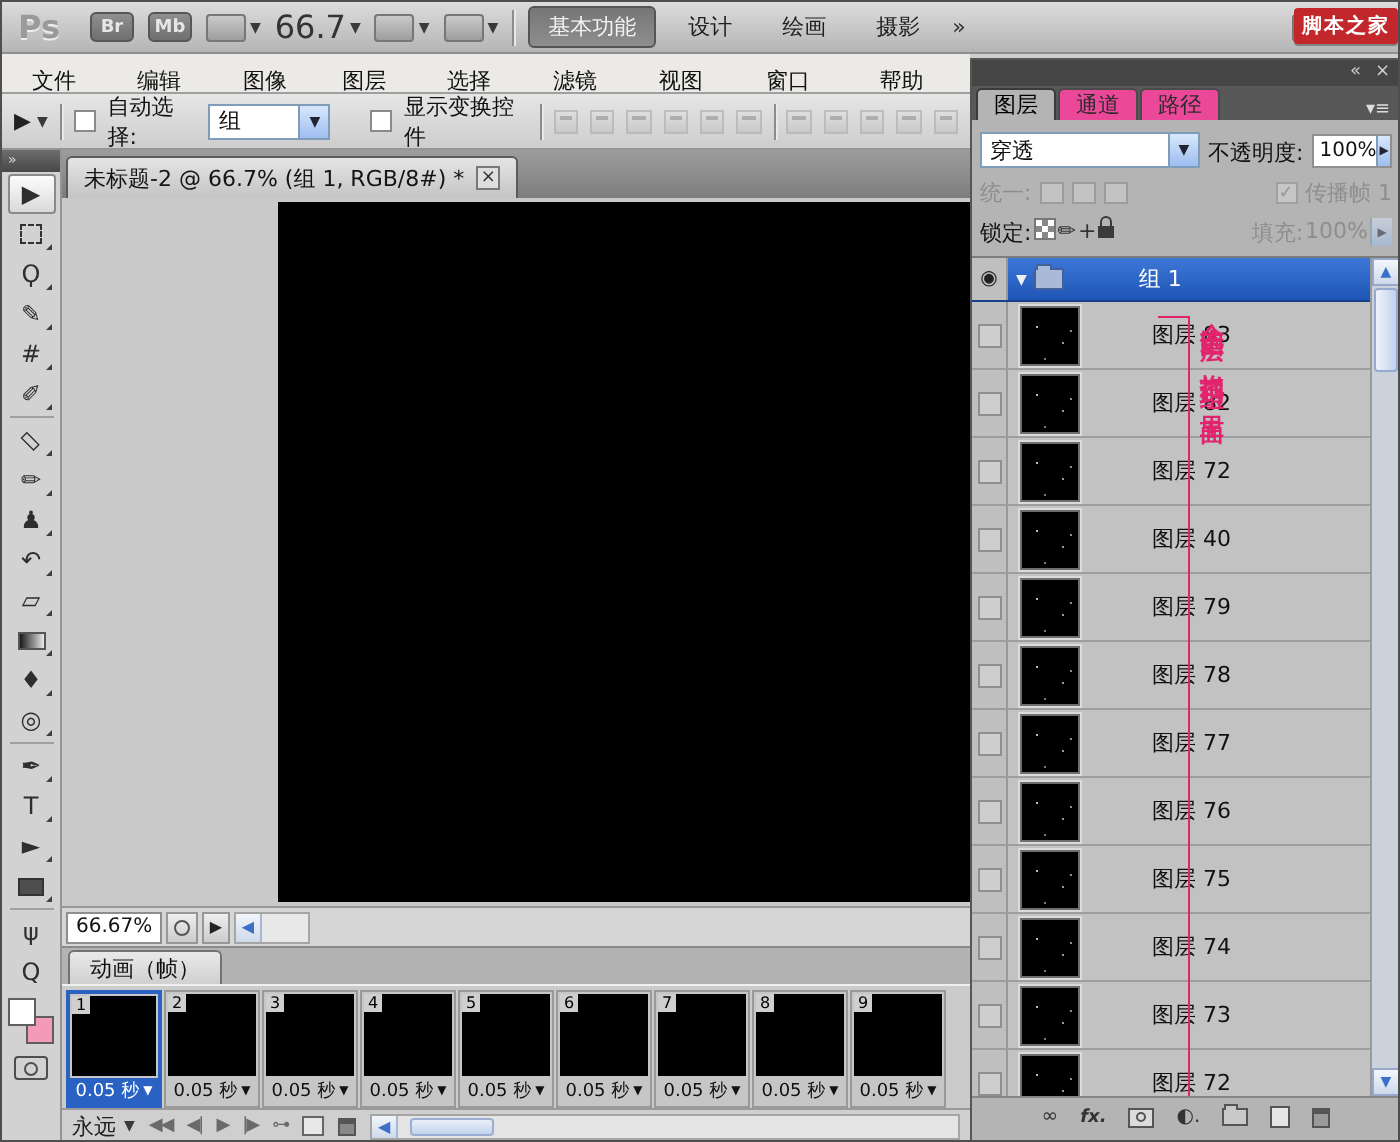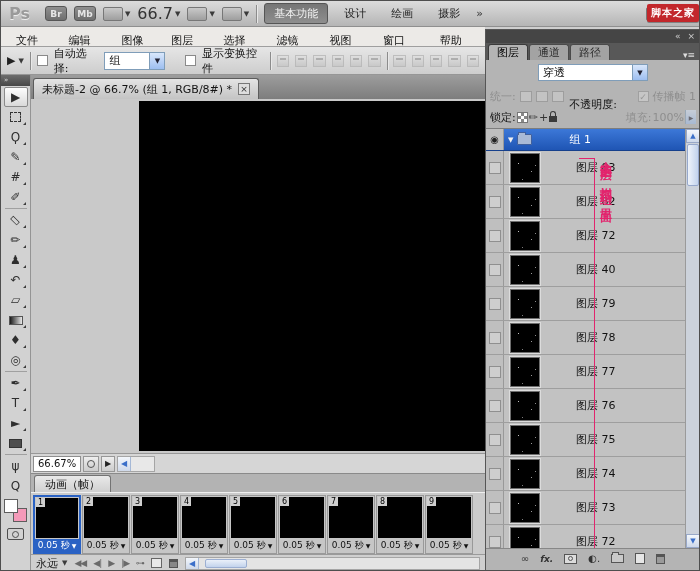--- a/index.html
+++ b/index.html
@@ -81,31 +81,31 @@
   .micon-page{width:11px;height:10px;background:#e8e8e8;border:1px solid #666;}
   .micon-trash{width:9px;height:9px;background:#888;border:1px solid #555;border-top:3px solid #555;}
   .ascroll{flex:1;height:13px;border:1px solid #a5a5a5;background:#e4e4e4;display:flex;align-items:center;}
   .athumb{width:42px;height:9px;background:linear-gradient(#eaf0f9,#c3d3ec);border:1px solid #9cafd2;margin-left:6px;border-radius:2px;}
   
   .panel{position:absolute;top:28px;left:484px;width:216px;height:543px;background:#b4b4b4;border:1px solid #565656;z-index:5;}
   .phead{height:13px;background:#454545;display:flex;justify-content:flex-end;align-items:center;gap:7px;padding:0 5px;color:#cfcfcf;font-size:9px;line-height:13px;}
   .ptabs{height:17px;background:#585858;display:flex;align-items:flex-end;padding-left:2px;}
   .ptab{height:16px;padding:0 8px;font-size:11px;display:flex;align-items:center;border-radius:3px 3px 0 0;margin-right:1px;}
   .ptab.active{background:#b4b4b4;color:#000;border:1px solid #3a3a3a;border-bottom:none;}
-  .ptab.inactive{background:#a3a3a3;color:#2c2c2c;border:1px solid #4a4a4a;border-bottom:none;}
+  .ptab.inactive{background:#ec4899;color:#2c2c2c;border:1px solid #4a4a4a;border-bottom:none;}
   .pmenu{margin-left:auto;color:#ddd;font-size:9px;padding:0 5px;}
-  .blendrow{display:flex;align-items:center;gap:16px;padding:4px 4px 2px;height:26px;flex-direction:column;}
+  .blendrow{display:flex;align-items:flex-end;gap:4px;padding:4px 4px 2px;height:26px;}
   .blendsel{width:110px;height:18px;background:#fff;border:1px solid #7f9db9;display:flex;align-items:center;justify-content:space-between;font-size:11px;padding-left:4px;color:#111;}
   .opfield{width:40px;height:17px;background:#fff;border:1px solid #909090;font-size:10px;display:flex;align-items:center;justify-content:space-between;padding-left:3px;color:#111;}
   .oparr{width:11px;height:100%;background:linear-gradient(#d9e7fb,#9dbef0);border-left:1px solid #7f9db9;color:#223;font-size:6px;display:flex;align-items:center;justify-content:center;}
   .unifyrow{display:flex;align-items:center;gap:4px;padding:2px 4px;height:20px;color:#8e8e8e;font-size:11px;}
   .uic{width:12px;height:11px;border:1px solid #9d9d9d;background:#c3c3c3;}
   .gcb{width:11px;height:11px;border:1px solid #a0a0a0;background:#c6c6c6;color:#979797;font-size:9px;line-height:10px;text-align:center;margin-left:auto;}
   .graylbl{color:#8e8e8e;}
-  .lockrow{display:flex;align-items:center;gap:1px;padding:3px 4px;height:22px;font-size:11px;color:#111;}
+  .lockrow{display:flex;align-items:flex-start;gap:1px;padding:3px 4px;height:22px;font-size:11px;color:#111;}
   .checker{width:11px;height:11px;border:1px solid #777;background-image:linear-gradient(45deg,#888 25%,transparent 25%,transparent 75%,#888 75%),linear-gradient(45deg,#888 25%,#fff 25%,#fff 75%,#888 75%);background-size:6px 6px;background-position:0 0,3px 3px;}
   .lockglyph{font-size:11px;color:#333;}
   .lockbody{width:8px;height:6px;background:#3a3a3a;position:relative;margin-top:4px;}
   .lockbody::before{content:"";position:absolute;top:-5px;left:1px;width:4px;height:5px;border:1.5px solid #3a3a3a;border-bottom:none;border-radius:3px 3px 0 0;}
   .layerlist{position:relative;border-top:1px solid #7d7d7d;height:420px;overflow:hidden;background:#c2c2c2;}
   .grouprow{height:22px;background:linear-gradient(#3c78d8,#1f55b4);display:flex;align-items:center;color:#fff;border-bottom:1px solid #16408c;}
   .eyecol{width:18px;height:100%;background:#bfbfbf;border-right:1px solid #999;display:flex;align-items:center;justify-content:center;flex:none;color:#222;font-size:10px;}
   .disc{color:#f0f0f0;font-size:7px;margin:0 4px;}
   .foldic{width:15px;height:11px;background:#a9bad6;border:1px solid #41609c;border-radius:1px;position:relative;margin-right:7px;}
   .foldic::before{content:"";position:absolute;top:-3px;left:0;width:6px;height:2px;background:#a9bad6;border:1px solid #41609c;border-bottom:none;}

